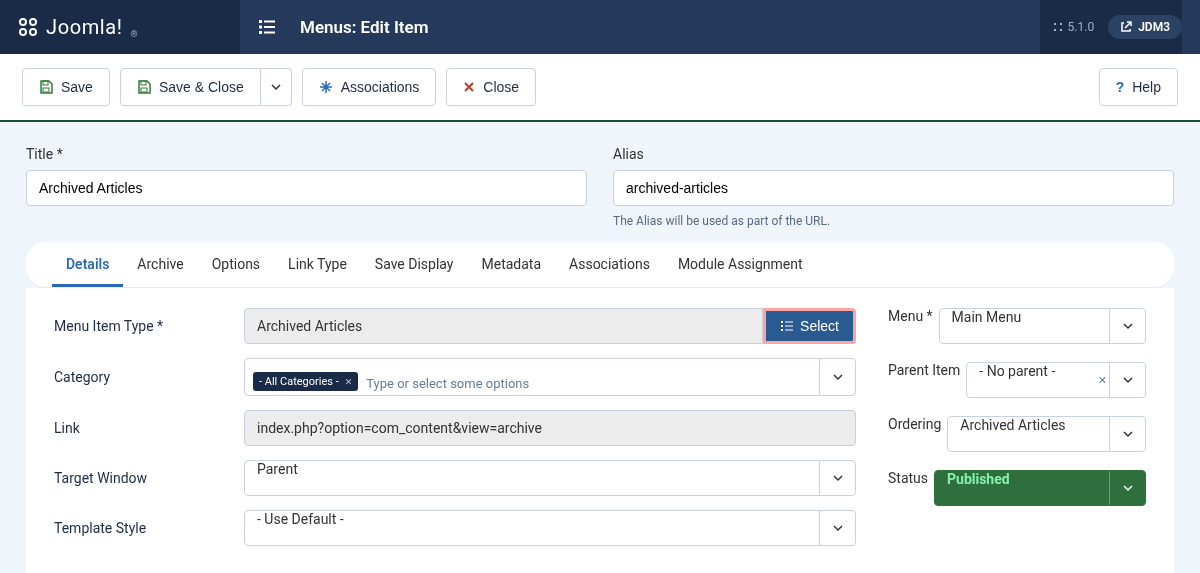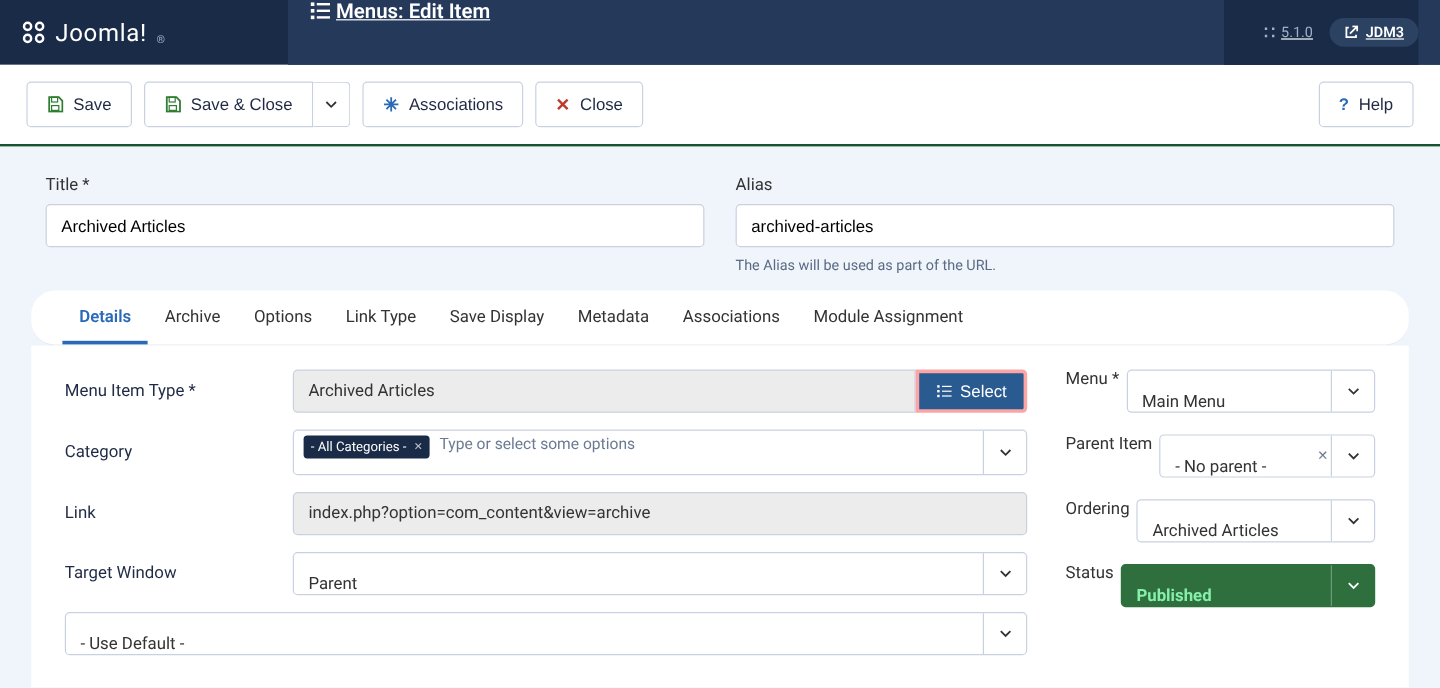--- a/index.html
+++ b/index.html
@@ -33,40 +33,40 @@
   }
   .brand .reg {
     font-size: 9px;
     color: #9fb0c9;
     margin-left: 2px;
     vertical-align: super;
   }
   .brand svg { flex: none; }
   .page-heading-wrap {
     display: flex;
-    gap: 4px;
+    align-items: center;
+    gap: 24px;
     height: 100%;
     flex: 1;
     background: #25395a;
     margin: 0 -16px 0 0;
     padding: 0 18px;
-    text-decoration: underline;
   }
   .page-heading-wrap .icon svg { display:block; }
   .page-heading {
     font-size: 17px;
     font-weight: 600;
     color: #fff;
   }
   .topbar-right {
     margin-left: auto;
     display: flex;
     align-items: center;
     gap: 14px;
-    padding-left: 32px;
+    padding-left: 12px;
     background: #1a2b48;
     height: 100%;
   }
   .version-badge {
     display: flex;
     align-items: center;
     gap: 4px;
     color: #9fb0c9;
     font-size: 12px;
   }
@@ -106,21 +106,21 @@
   .btn svg { flex: none; }
   .btn-split { border-left: none; border-top-left-radius:0; border-bottom-left-radius:0; margin-left:-10px; padding:0 10px; }
   .btn-save-close { border-top-right-radius:0; border-bottom-right-radius:0; }
   .toolbar .spacer { flex: 1; }
   .btn-help .q { color:#2a69b7; font-weight:bold; }
 
   
   .title-row {
     display: flex;
     gap: 26px;
-    padding: 24px 38px 14px;
+    padding: 24px 26px 14px;
   }
   .title-row .col { flex: 1; display:flex; flex-direction:column; gap:8px; }
   .label { font-size: 14px; color: #333; }
   .input {
     width: 100%;
     height: 36px;
     border: 1px solid #c9d1e0;
     border-radius: 4px;
     padding: 0 12px;
     font-size: 14px;
@@ -196,37 +196,37 @@
     border-radius:0 4px 4px 0;
     font-size:14px;
     cursor:pointer;
   }
   .dropdown {
     flex:1;
     height:36px;
     border:1px solid #c9d1e0;
     border-radius:4px;
     display:flex;
-    align-items:flex-end;
+    align-items:flex-start;
     padding:0 12px;
     background:#fff;
     position:relative;
   }
   .dropdown .chev {
     position:absolute;
     right:0; top:0;
     height:100%; width:36px;
     display:flex; align-items:center; justify-content:center;
     border-left:1px solid #c9d1e0;
   }
   .tagbox {
     flex:1; min-height:36px;
     border:1px solid #c9d1e0;
     border-radius:4px;
-    display:flex; align-items:flex-start; gap:8px;
+    display:flex; align-items:flex-end; gap:8px;
     padding:4px 8px;
     background:#fff;
     position:relative;
   }
   .tag {
     display:flex; align-items:center; gap:6px;
     background:#1a2b48;
     color:#fff;
     font-size:11px;
     padding:3px 6px;
@@ -413,20 +413,21 @@
           <span class="chev">
             <svg width="10" height="10" viewBox="0 0 10 10">
                 <path d="M1 3l4 4 4-4" fill="none" stroke="#333" stroke-width="1.5"></path>
               </svg>
           </span>
         </div>
       </div>
     </div>
 
     <div class="form-row">
+      <div class="form-label">Template Style</div>
       <div class="form-control-wrap">
         <div class="dropdown">
           <span>- Use Default -</span>
           <span class="chev">
             <svg width="10" height="10" viewBox="0 0 10 10">
                 <path d="M1 3l4 4 4-4" fill="none" stroke="#333" stroke-width="1.5"></path>
               </svg>
           </span>
         </div>
       </div>

